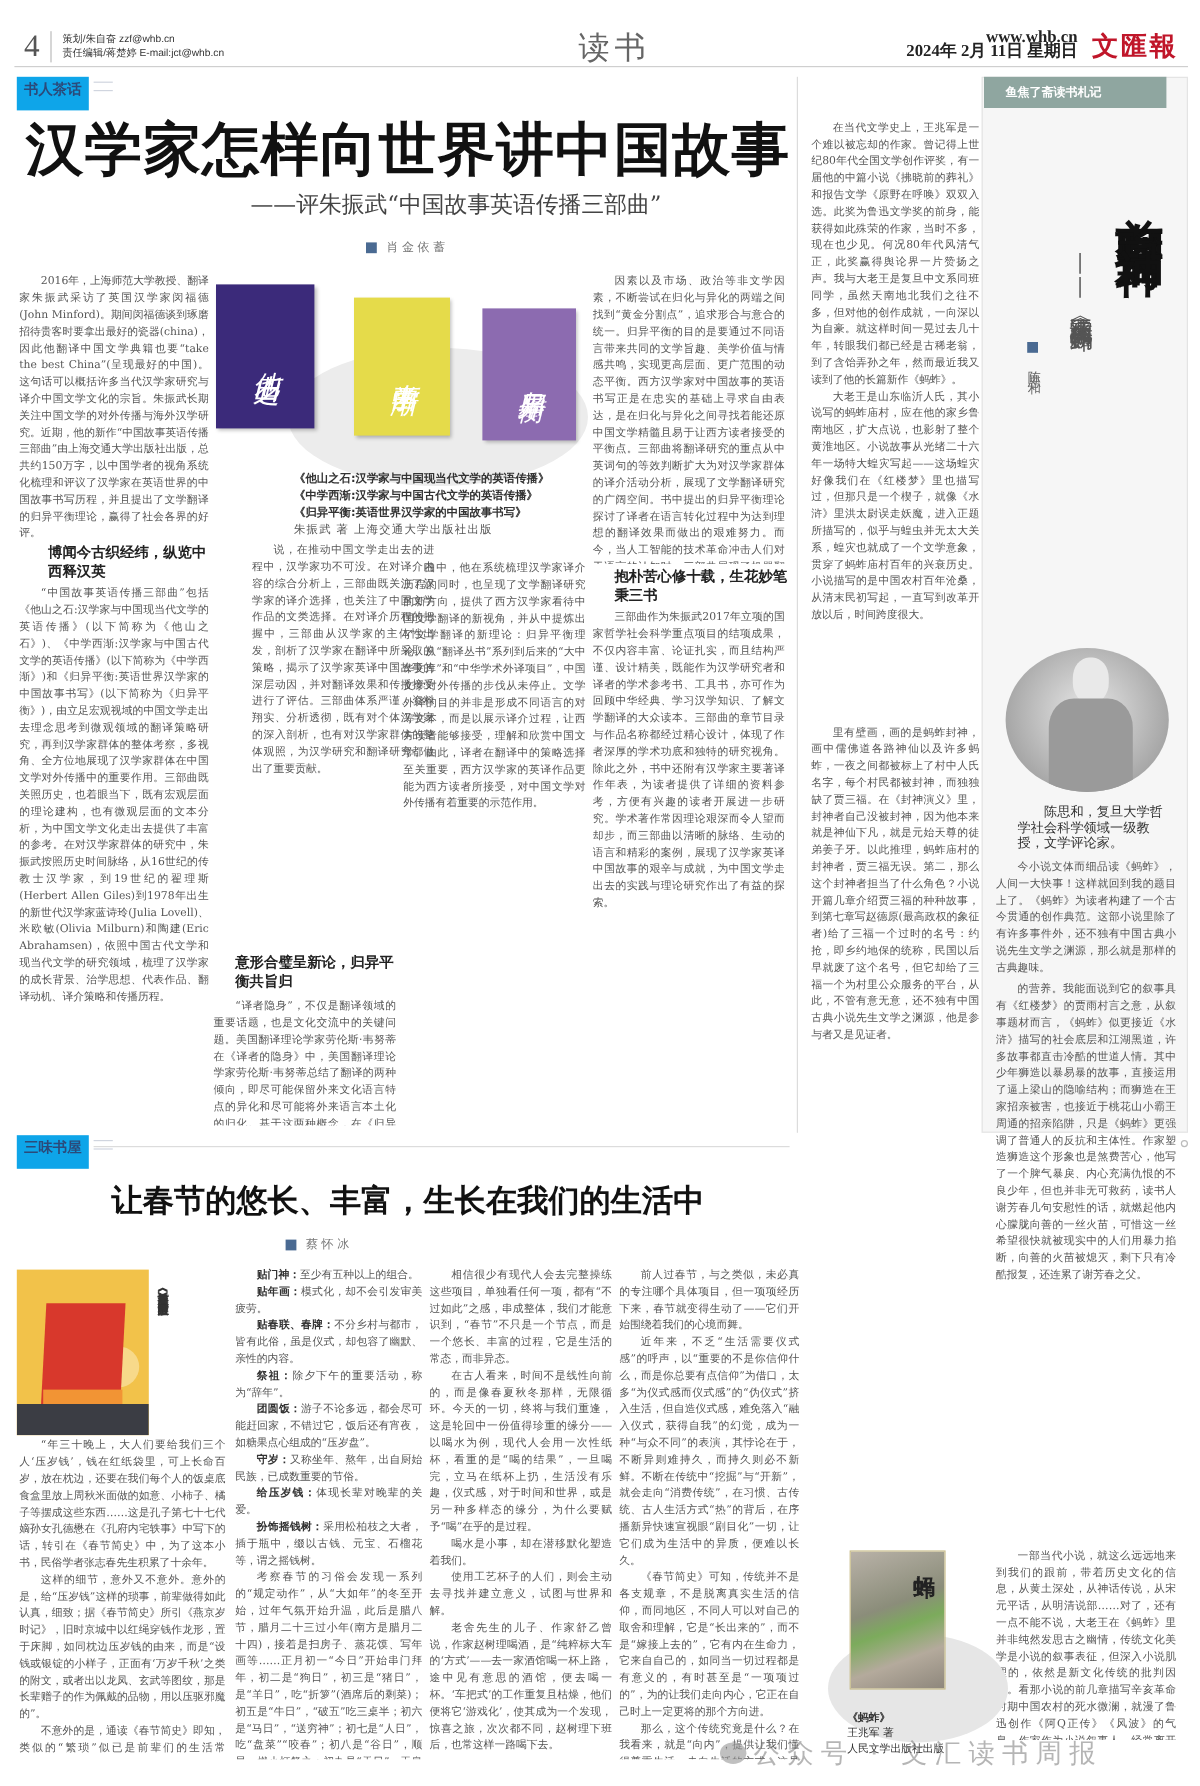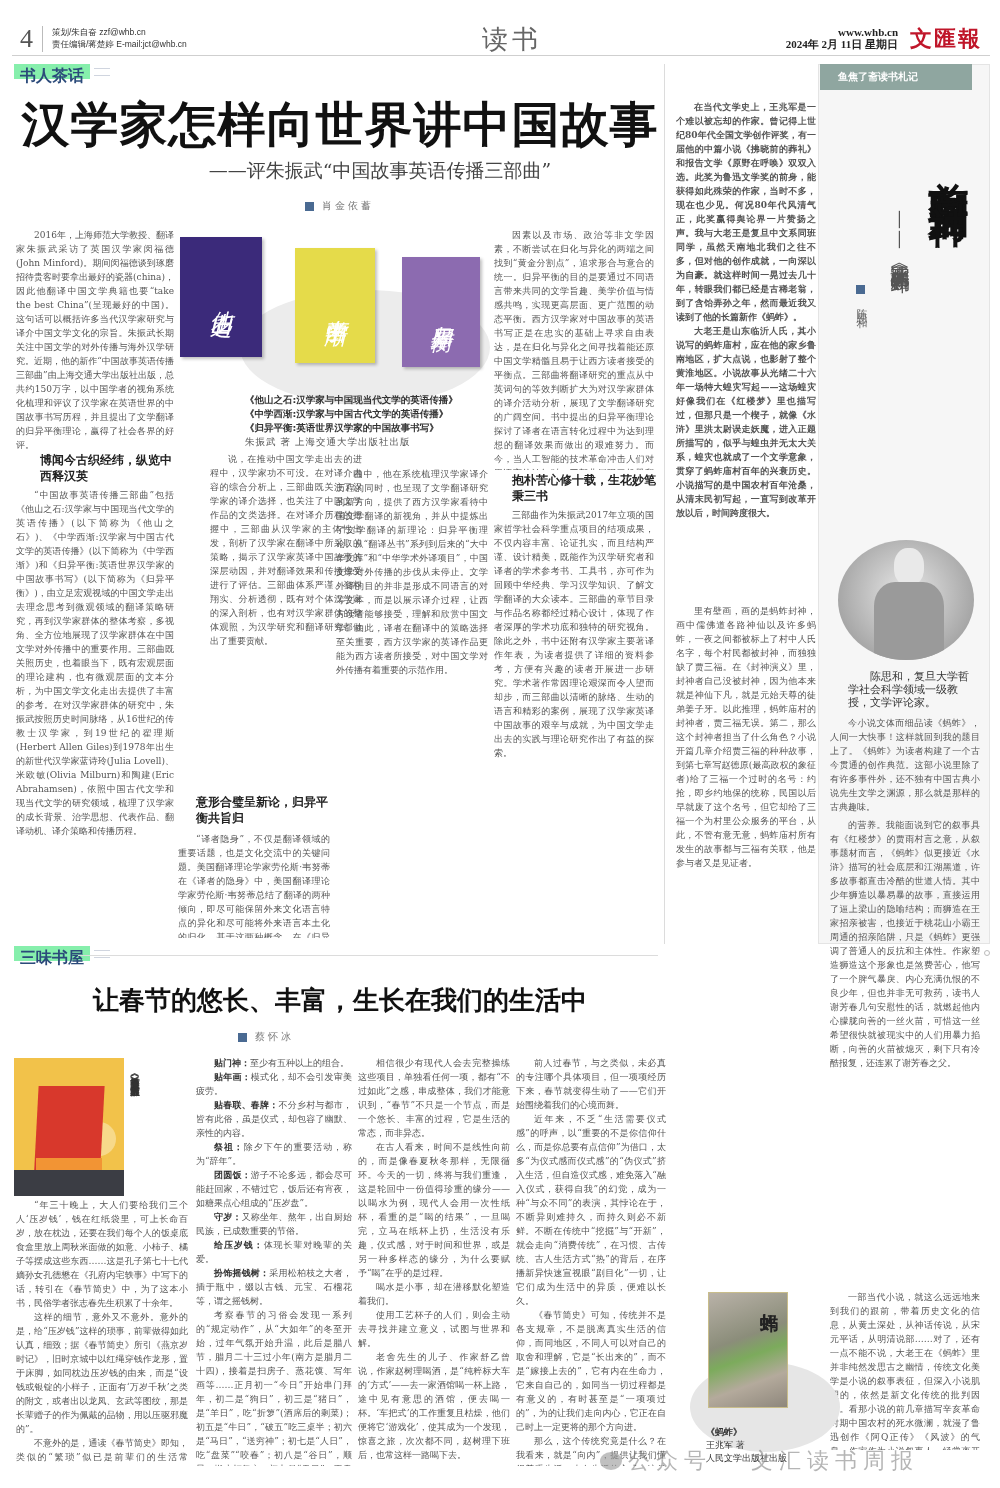--- a/index.html
+++ b/index.html
@@ -4,24 +4,24 @@
 <style>
   * { box-sizing: border-box; margin: 0; padding: 0; }
   html, body { width: 1000px; height: 1488px; background: #ffffff; overflow: hidden; }
   body { font-family: "DejaVu Serif", "Liberation Serif", serif; color: #3a3a3a; position: relative; }
 
   .masthead { position: absolute; left: 12px; top: 22px; width: 978px; height: 34px; border-bottom: 1px solid #cfcfcf; }
   .page-num { position: absolute; left: 8px; top: 2px; font-family: "Liberation Serif", serif; font-size: 26px; color: #555; }
   .page-num-divider { position: absolute; left: 30px; top: 4px; width: 1px; height: 26px; background: #bbb; }
   .editors { position: absolute; left: 40px; top: 4px; font-size: 8.5px; line-height: 12px; color: #333; font-family: Liberation Sans, sans-serif; }
   .section-label { position: absolute; left: 470px; top: 0px; font-size: 26px; color: #666; letter-spacing: 4px; font-family: "DejaVu Sans", sans-serif; font-weight: 300; }
-  .site-info { position: absolute; right: 92px; top: 4px; text-align: right; font-size: 11px; line-height: 12px; font-family: "Liberation Serif", serif; color: #222; font-weight: bold; }
+  .site-info { position: absolute; right: 92px; top: 4px; text-align: right; font-size: 14px; line-height: 12px; font-family: "Liberation Serif", serif; color: #222; font-weight: bold; }
   .paper-logo { position: absolute; right: 8px; top: 2px; font-size: 22px; color: #c0162a; font-weight: bold; letter-spacing: 2px; font-family: "DejaVu Serif", serif; }
 
-  .column-tag { position: absolute; height: 15px; background: #86efac; color: #2b4a7a; font-size: 16px; font-weight: bold; padding: 2px 6px; font-family: "DejaVu Sans", sans-serif; }
+  .column-tag { position: absolute; height: 28px; background: #0ea5e9; color: #2b4a7a; font-size: 12px; font-weight: bold; padding: 2px 6px; font-family: "DejaVu Sans", sans-serif; }
   .column-tag .lines { position: absolute; right: -20px; top: 4px; width: 16px; height: 8px; border-top: 1px solid #d0d5df; border-bottom: 1px solid #d0d5df; }
 
   .main-headline { position: absolute; left: 20px; top: 93px; width: 640px; text-align: center; font-family: "DejaVu Sans", sans-serif; font-weight: bold; font-size: 48px; color: #111; letter-spacing: 1px; }
   .main-subtitle { position: absolute; left: 170px; top: 158px; width: 420px; text-align: center; font-size: 19px; color: #444; font-family: "DejaVu Serif", serif; }
   .byline { position: absolute; font-size: 10px; color: #777; letter-spacing: 3px; display: flex; align-items: center; gap: 8px; }
   .byline .sq { width: 9px; height: 9px; background: #4a6a92; display: inline-block; }
 
   .col-text { position: absolute; font-size: 9px; line-height: 14px; color: #555; text-align: justify; text-indent: 2em; overflow: hidden; font-family: "DejaVu Serif", serif; }
   .col-text p { margin: 0 0 0 0; }
   .subhead { position: absolute; font-family: "DejaVu Sans", sans-serif; font-weight: bold; font-size: 12px; line-height: 16px; color: #222; }
@@ -154,26 +154,26 @@
 
 <div class="sidebar-panel"></div>
 <div class="sidebar-banner">鱼焦了斋读书札记</div>
 <div class="vert-title">前有聊斋后封神</div>
 <div class="vert-sub">——读王兆军的新作《蚂蚱》</div>
 <div class="vert-author">
   <span class="sq"></span>
   <span>陈思和</span>
 </div>
 
-<div class="col-text" style="left:676px; top:100px; width:140px; height:500px;font-weight:bold;">
+<div class="col-text" style="left:676px; top:100px; width:140px; height:500px;">
   <p>在当代文学史上，王兆军是一个难以被忘却的作家。曾记得上世纪80年代全国文学创作评奖，有一届他的中篇小说《拂晓前的葬礼》和报告文学《原野在呼唤》双双入选。此奖为鲁迅文学奖的前身，能获得如此殊荣的作家，当时不多，现在也少见。何况80年代风清气正，此奖赢得舆论界一片赞扬之声。我与大老王是复旦中文系同班同学，虽然天南地北我们之往不多，但对他的创作成就，一向深以为自豪。就这样时间一晃过去几十年，转眼我们都已经是古稀老翁，到了含饴弄孙之年，然而最近我又读到了他的长篇新作《蚂蚱》。</p>
   <p>大老王是山东临沂人氏，其小说写的蚂蚱庙村，应在他的家乡鲁南地区，扩大点说，也影射了整个黄淮地区。小说故事从光绪二十六年一场特大蝗灾写起——这场蝗灾好像我们在《红楼梦》里也描写过，但那只是一个楔子，就像《水浒》里洪太尉误走妖魔，进入正题所描写的，似乎与蝗虫并无太大关系，蝗灾也就成了一个文学意象，贯穿了蚂蚱庙村百年的兴衰历史。小说描写的是中国农村百年沧桑，从清末民初写起，一直写到改革开放以后，时间跨度很大。</p>
 </div>
 <div class="col-text" style="left:676px; top:604px; width:140px; height:680px;">
-  <p>里有壁画，画的是蚂蚱封神，画中儒佛道各路神仙以及许多蚂蚱，一夜之间都被标上了村中人氏名字，每个村民都被封神，而独独缺了贾三福。在《封神演义》里，封神者自己没被封神，因为他本来就是神仙下凡，就是元始天尊的徒弟姜子牙。以此推理，蚂蚱庙村的封神者，贾三福无误。第二，那么这个封神者担当了什么角色？小说开篇几章介绍贾三福的种种故事，到第七章写赵德原(最高政权的象征者)给了三福一个过时的名号：约抢，即乡约地保的统称，民国以后早就废了这个名号，但它却给了三福一个为村里公众服务的平台，从此，不管有意无意，蚂蚱庙村所有发生的故事都与三福有关联，他是参与者又是见证者。</p>
+  <p>里有壁画，画的是蚂蚱封神，画中儒佛道各路神仙以及许多蚂蚱，一夜之间都被标上了村中人氏名字，每个村民都被封神，而独独缺了贾三福。在《封神演义》里，封神者自己没被封神，因为他本来就是神仙下凡，就是元始天尊的徒弟姜子牙。以此推理，蚂蚱庙村的封神者，贾三福无误。第二，那么这个封神者担当了什么角色？小说开篇几章介绍贾三福的种种故事，到第七章写赵德原(最高政权的象征者)给了三福一个过时的名号：约抢，即乡约地保的统称，民国以后早就废了这个名号，但它却给了三福一个为村里公众服务的平台，从此，不管有意无意，还不独有中国古典小说先生文学之渊源，他是参与者又是见证者。</p>
 </div>
 
 <div class="portrait">
   <div class="head"></div>
   <div class="torso"></div>
 </div>
 <div class="portrait-caption">陈思和，复旦大学哲学社会科学领域一级教授，文学评论家。</div>
 
 <div class="col-text" style="left:830px; top:716px; width:150px; height:100px;">
   <p>今小说文体而细品读《蚂蚱》，人间一大快事！这样就回到我的题目上了。《蚂蚱》为读者构建了一个古今贯通的创作典范。这部小说里除了有许多事件外，还不独有中国古典小说先生文学之渊源，那么就是那样的古典趣味。</p>

